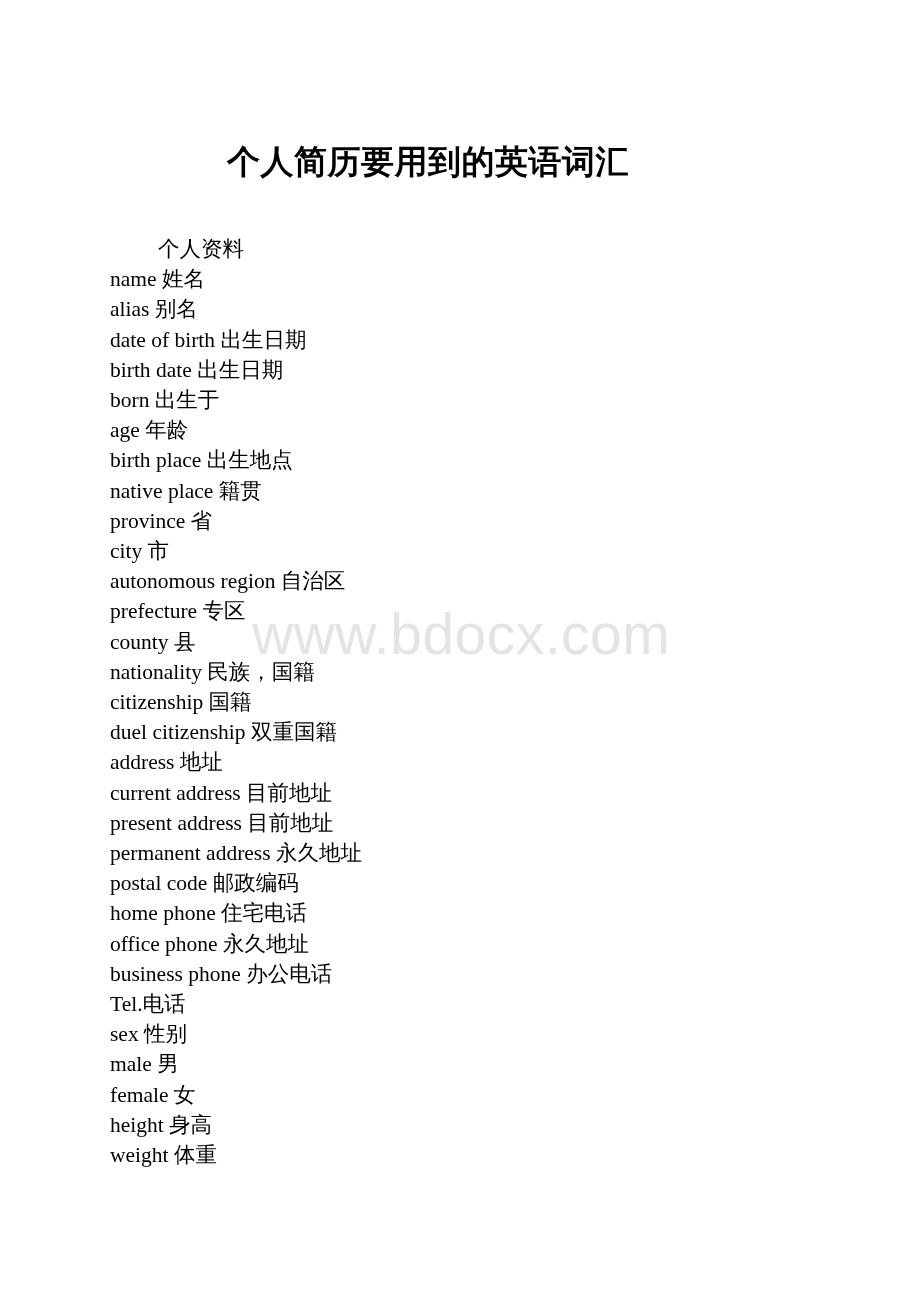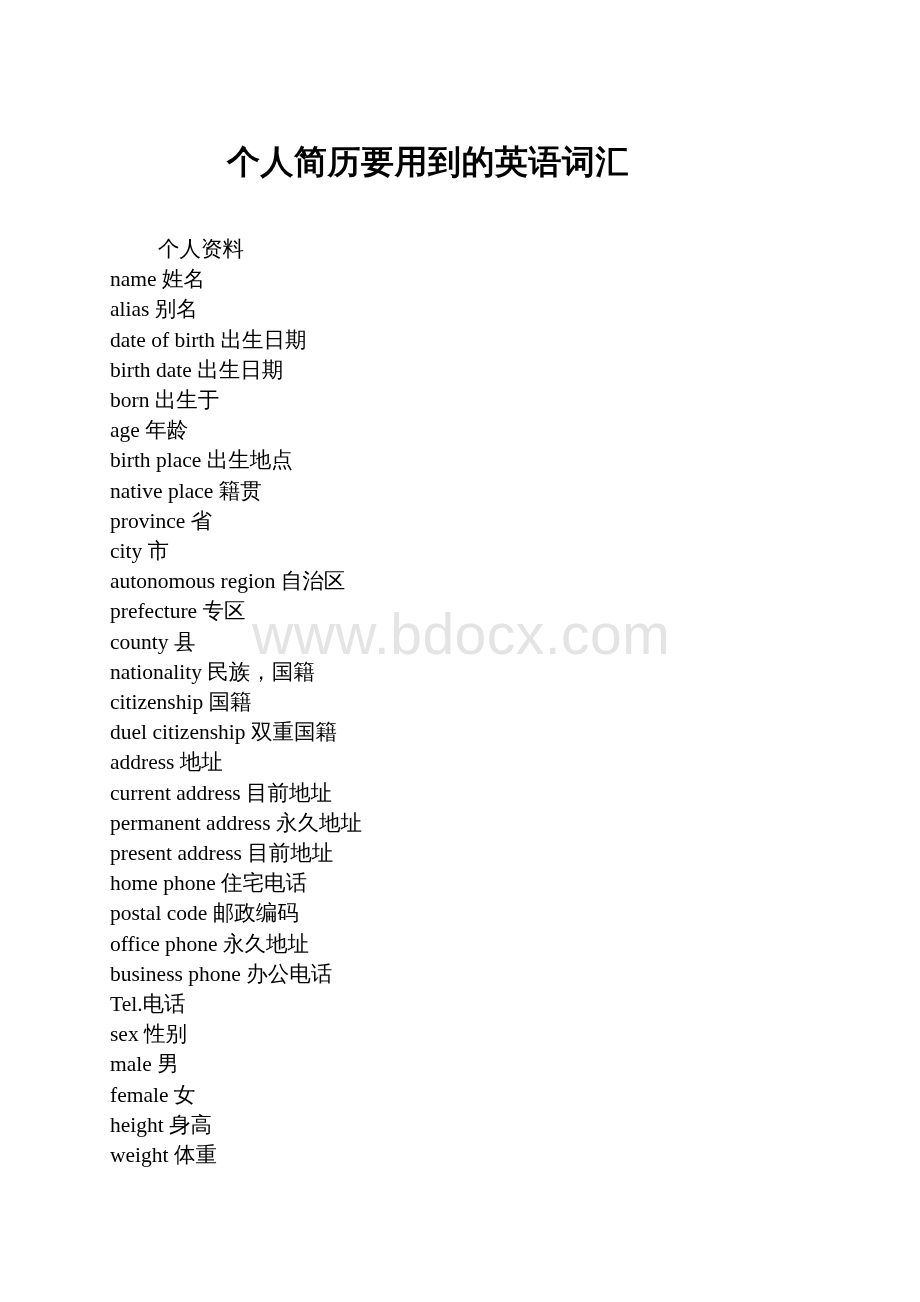--- a/index.html
+++ b/index.html
@@ -94,24 +94,24 @@
       <div class="line">province 省</div>
       <div class="line">city 市</div>
       <div class="line">autonomous region 自治区</div>
       <div class="line">prefecture 专区</div>
       <div class="line">county 县</div>
       <div class="line">nationality 民族，国籍</div>
       <div class="line">citizenship 国籍</div>
       <div class="line">duel citizenship 双重国籍</div>
       <div class="line">address 地址</div>
       <div class="line">current address 目前地址</div>
+      <div class="line">present address 目前地址</div>
       <div class="line">permanent address 永久地址</div>
-      <div class="line">present address 目前地址</div>
+      <div class="line">postal code 邮政编码</div>
       <div class="line">home phone 住宅电话</div>
-      <div class="line">postal code 邮政编码</div>
       <div class="line">office phone 永久地址</div>
       <div class="line">business phone 办公电话</div>
       <div class="line">Tel.电话</div>
       <div class="line">sex 性别</div>
       <div class="line">male 男</div>
       <div class="line">female 女</div>
       <div class="line">height 身高</div>
       <div class="line">weight 体重</div>
 
     </div>

